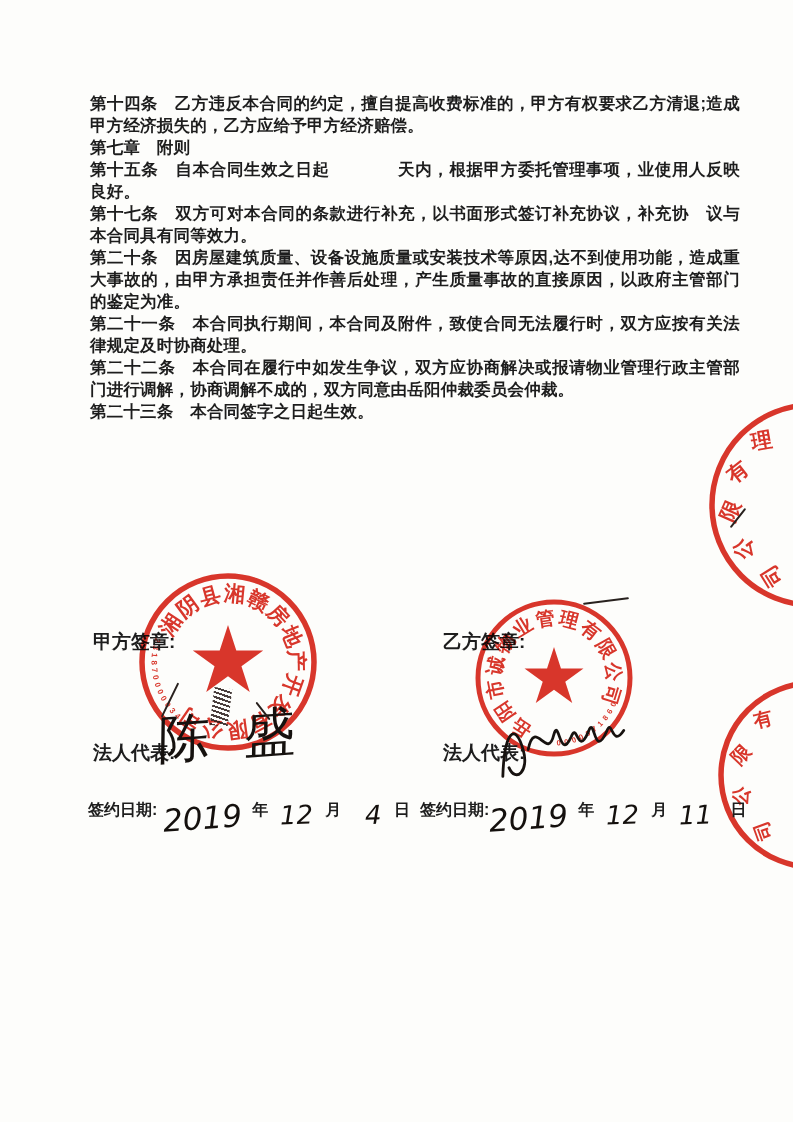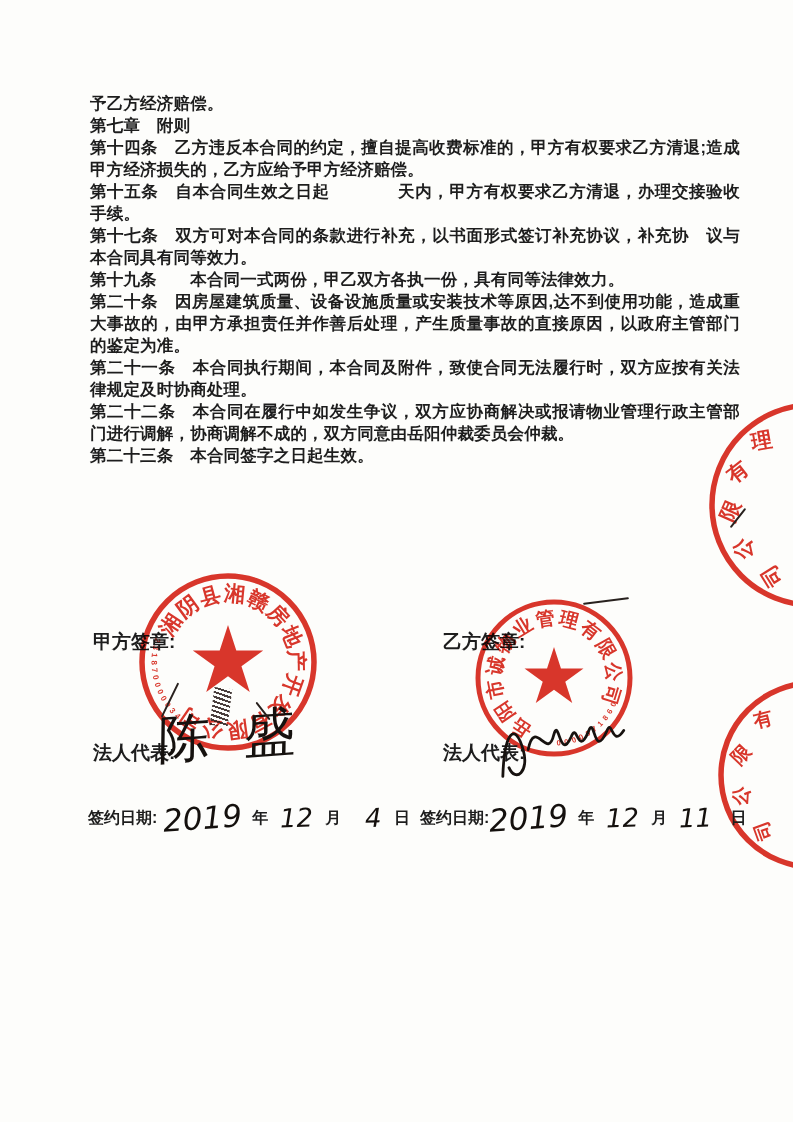--- a/index.html
+++ b/index.html
@@ -34,21 +34,21 @@
     position:absolute;left:158px;top:700px;
     font-size:52px;font-weight:500;
     letter-spacing:34px;
     transform:rotate(-4deg) skewX(-5deg);
     color:#15110e;
     white-space:nowrap;
   }
   .sigB{position:absolute;left:492px;top:704px;transform:rotate(-6deg);}
   .date-row{
     position:absolute;
-    display:flex;align-items:center;
+    display:flex;align-items:flex-start;
     font-size:16px;font-weight:700;white-space:nowrap;
   }
   .hw{
     font-family:"DejaVu Sans",sans-serif;
     font-style:italic;font-weight:400;
     color:#14100d;
   }
   .hw-year{font-size:31px;margin:0 8px 0 6px;transform:rotate(-4deg);display:inline-block;}
   .hw-num{font-size:26px;margin:0 10px;display:inline-block;transform:rotate(-2deg);}
   .unit{margin:0 2px;}
@@ -58,26 +58,24 @@
     background:repeating-linear-gradient(12deg,#2a1d1b 0 2px,rgba(0,0,0,0) 2px 4.5px);
     transform:rotate(7deg);opacity:.85;
   }
 </style>
 </head>
 <body>
 
 <div class="page">
 
   <div class="body-text">
-    <p>予乙方经济赔偿。</p>
+    <p>第十四条　乙方违反本合同的约定，擅自提高收费标准的，甲方有权要求乙方清退;造成甲方经济损失的，乙方应给予甲方经济赔偿。</p>
     <p>第七章　附则</p>
-    <p>第十四条　乙方违反本合同的约定，擅自提高收费标准的，甲方有权要求乙方清退;造成甲方经济损失的，乙方应给予甲方经济赔偿。</p>
-    <p>第十五条　自本合同生效之日起　　　　天内，甲方有权要求乙方清退，办理交接验收手续。</p>
+    <p>第十五条　自本合同生效之日起　　　　天内，根据甲方委托管理事项，业使用人反映良好。</p>
     <p>第十七条　双方可对本合同的条款进行补充，以书面形式签订补充协议，补充协　议与本合同具有同等效力。</p>
-    <p>第十九条　　本合同一式两份，甲乙双方各执一份，具有同等法律效力。</p>
     <p>第二十条　因房屋建筑质量、设备设施质量或安装技术等原因,达不到使用功能，造成重大事故的，由甲方承担责任并作善后处理，产生质量事故的直接原因，以政府主管部门的鉴定为准。</p>
     <p>第二十一条　本合同执行期间，本合同及附件，致使合同无法履行时，双方应按有关法律规定及时协商处理。</p>
     <p>第二十二条　本合同在履行中如发生争议，双方应协商解决或报请物业管理行政主管部门进行调解，协商调解不成的，双方同意由岳阳仲裁委员会仲裁。</p>
     <p>第二十三条　本合同签字之日起生效。</p>
   </div>
 
   <div class="label" style="left:93px;top:629px">甲方签章:</div>
   <div class="label" style="left:443px;top:629px">乙方签章:</div>
 
   <div class="seal" id="sealA" style="left:133px;top:567px"><svg width="190" height="190" viewBox="0 0 190 190">

